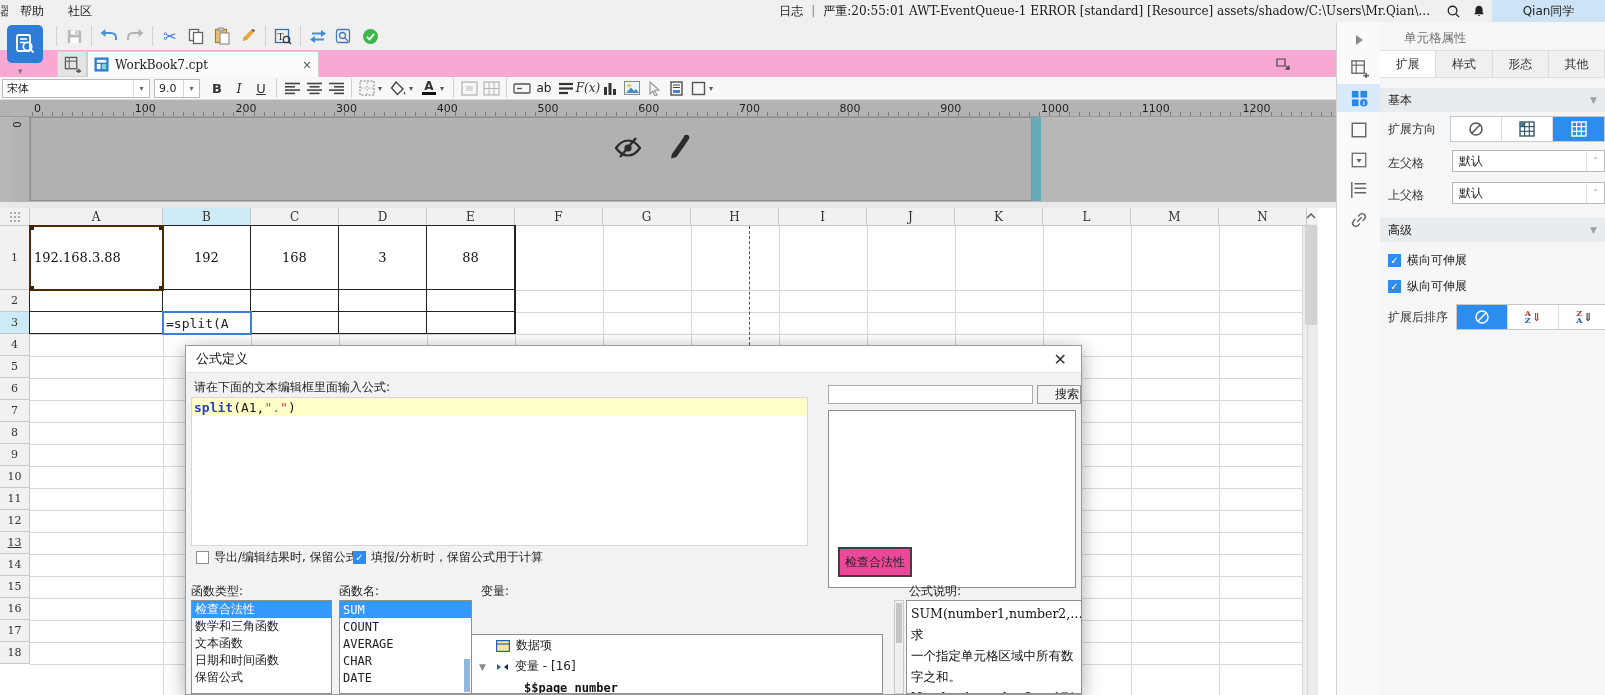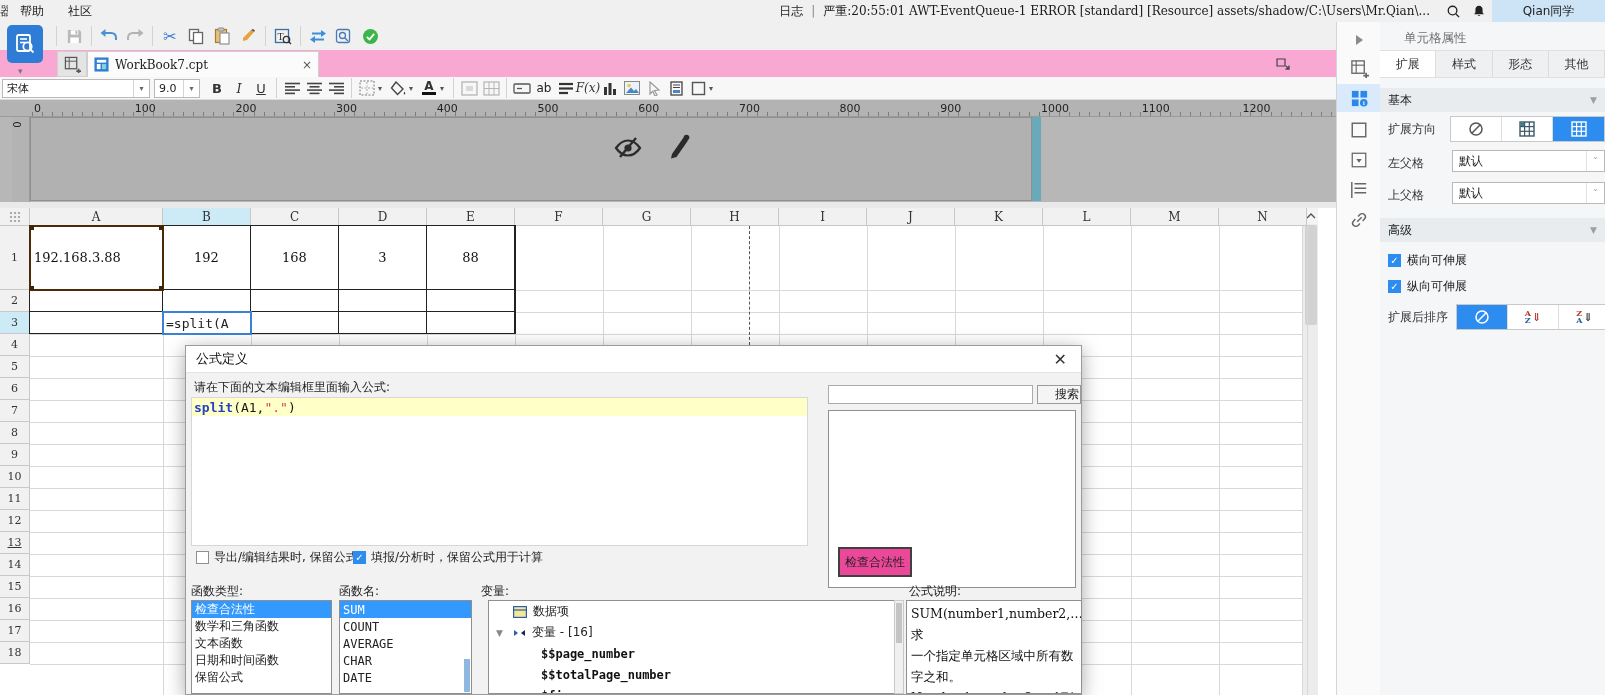--- a/index.html
+++ b/index.html
@@ -84,21 +84,21 @@
   .dlg-check-row { position:absolute; top:203px; display:flex; align-items:center; gap:5px; }
   .cb { width:13px; height:13px; border:1px solid #8f8f8f; background:#fff; display:inline-flex; align-items:center; justify-content:center; }
   .cb.on { background:#2d8cf0; border-color:#2d8cf0; color:#fff; font-size:10px; }
   #dlg-validate { position:absolute; left:652px; top:201px; width:74px; height:30px; background:#ec4899; border:2px solid #404040; display:flex; align-items:center; justify-content:center; }
   .dlg-label { position:absolute; top:237px; color:#222; }
   .dlg-list { position:absolute; top:254px; bottom:0; background:#fff; border:1px solid #8f8f8f; overflow:hidden; }
   .dlg-list .it { height:17px; display:flex; align-items:center; padding:0 3px; white-space:nowrap; }
   .dlg-list .it.sel { background:#3399ff; color:#fff; }
   .mono { font-family:"DejaVu Sans Mono","Liberation Mono",monospace; font-size:12px; }
   #fn-scroll { position:absolute; right:1px; top:58px; bottom:1px; width:6px; background:#8fb8e0; }
-  #var-tree { left:302px; width:412px; }
+  #var-tree { left:285px; width:412px;margin-top:34px; }
   #var-scroll { position:absolute; left:708px; top:254px; bottom:0; width:10px; background:#f0f0f0; border:1px solid #c9c9c9; }
   #var-scroll .thumb { position:absolute; left:1px; top:2px; width:6px; height:40px; background:#c4c4c4; }
   .tree-row { height:21px; display:flex; align-items:center; position:relative; }
   .tree-caret { position:absolute; left:7px; color:#888; font-size:9px; }
   .tree-ic { margin-right:6px; }
   .tree-child { padding-left:52px; font-family:"DejaVu Sans Mono","Liberation Mono",monospace; font-weight:bold; font-size:12px; color:#111; }
   #desc-box { position:absolute; left:720px; top:254px; bottom:0; width:176px; background:#fff; border:1px solid #8f8f8f; padding:2px 4px; font-family:"DejaVu Serif",serif; font-size:12.5px; line-height:21px; color:#111; overflow:hidden; }
 
   
   #panel-scroll-strip { left:1336px; top:22px; width:44px; height:673px; background:#fafafa; border-left:1px solid #d5d5d5; }

